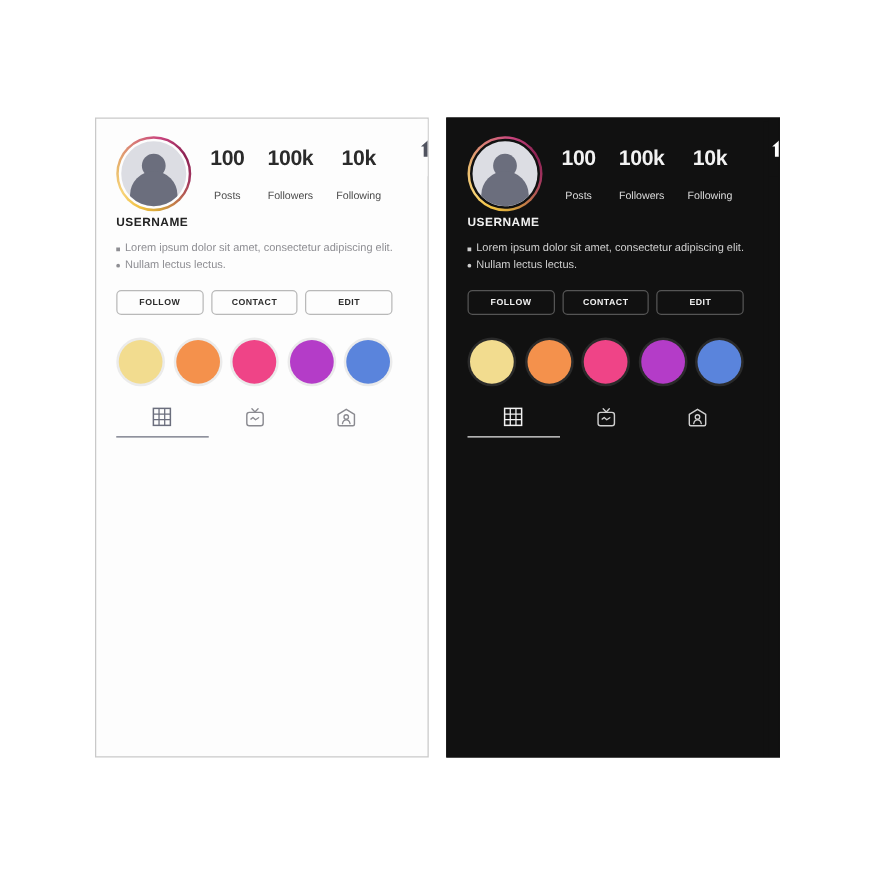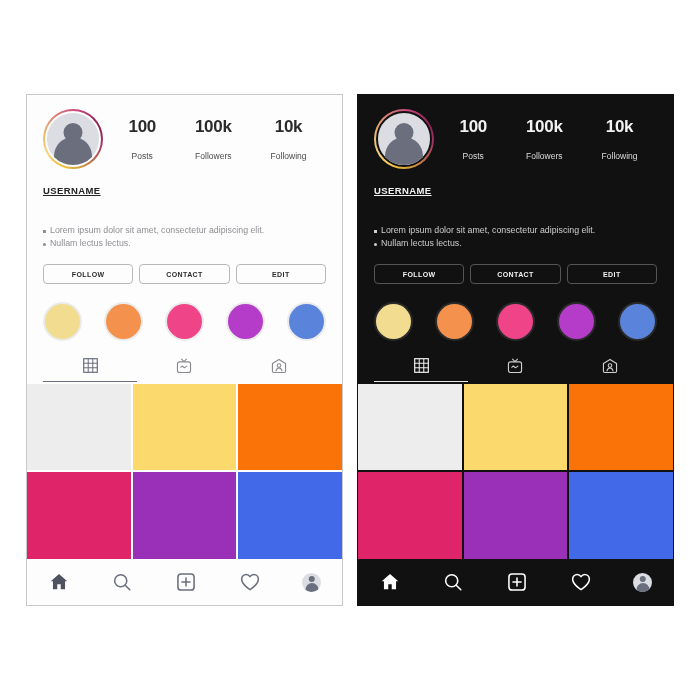--- a/index.html
+++ b/index.html
@@ -13,24 +13,24 @@
     position: relative;
     width: 700px; height: 700px;
     display: flex;
     justify-content: center;
     align-items: center;
     gap: 14px;
   }
 
   
   .panel {
-    width: 317px;
+    width: 267px;
     height: 512px;
     display: flex;
-    flex-direction: column;
+    flex-direction: row;
     overflow: hidden;
     position: relative;
   }
   .panel.light {
     background: #fdfdfd;
     border: 1px solid #c9c9c9;
   }
   .panel.dark {
     background: #111111;
     border: 1px solid #111111;
@@ -97,26 +97,25 @@
     letter-spacing: -0.3px;
   }
   .stat-label { font-size: 8.5px; color: #4a4a4a; margin-top: 14px; }
   .panel.dark .stat-value { color: #f2f2f2; }
   .panel.dark .stat-label { color: #dcdcdc; }
 
   
   .username {
     font-size: 9.5px; font-weight: bold;
     color: #222; letter-spacing: 0.4px;
-    margin-top: 16px;
-    text-decoration: underline;
+    margin-top: 4px;
   }
   .panel.dark .username { color: #f2f2f2; }
 
-  .bio { margin-top: 28px; }
+  .bio { margin-top: 8px; }
   .bio-item {
     display: flex; align-items: flex-start;
     font-size: 8.8px; line-height: 1.45;
     color: #8e8e93;
   }
   .panel.dark .bio-item { color: #cfcfcf; }
   .bio-dot {
     flex: 0 0 auto;
     width: 3px; height: 3px;
     background: currentColor;

